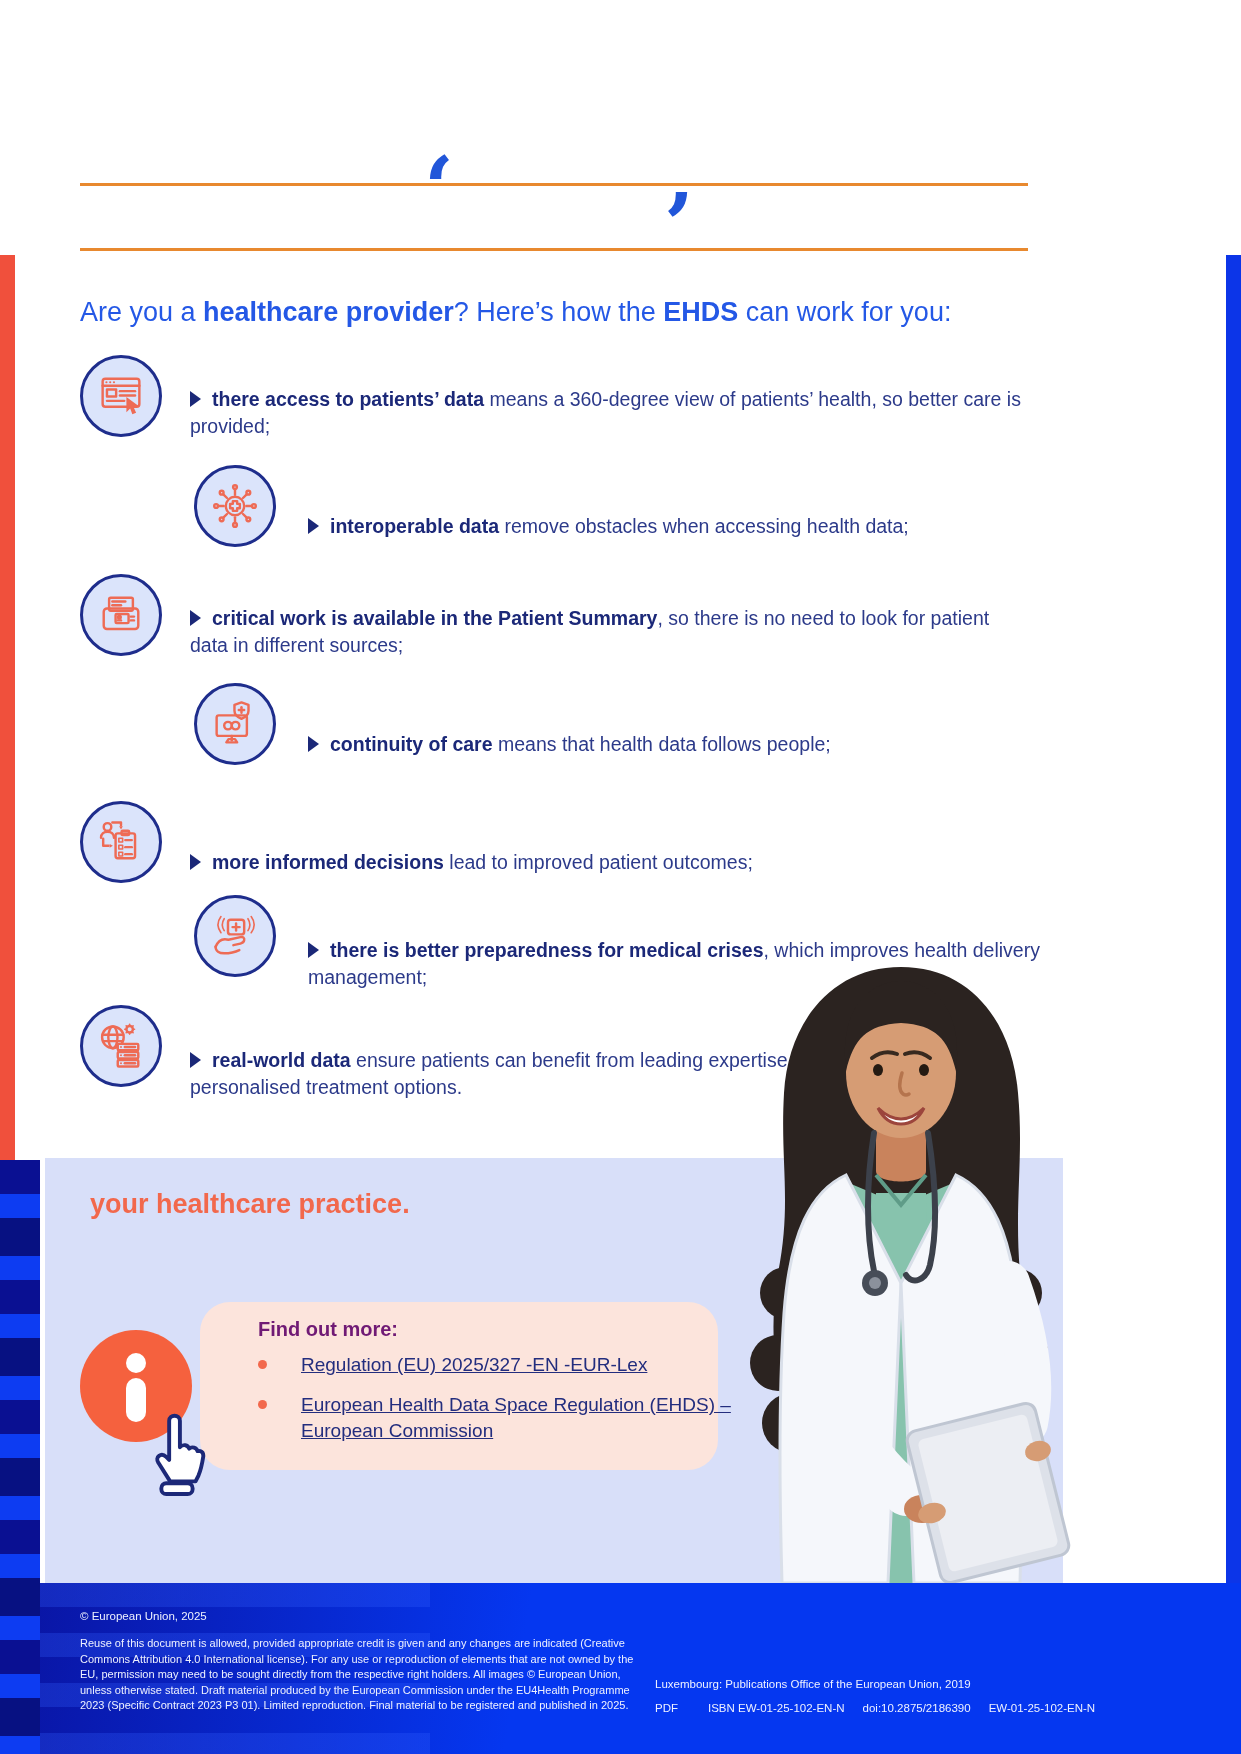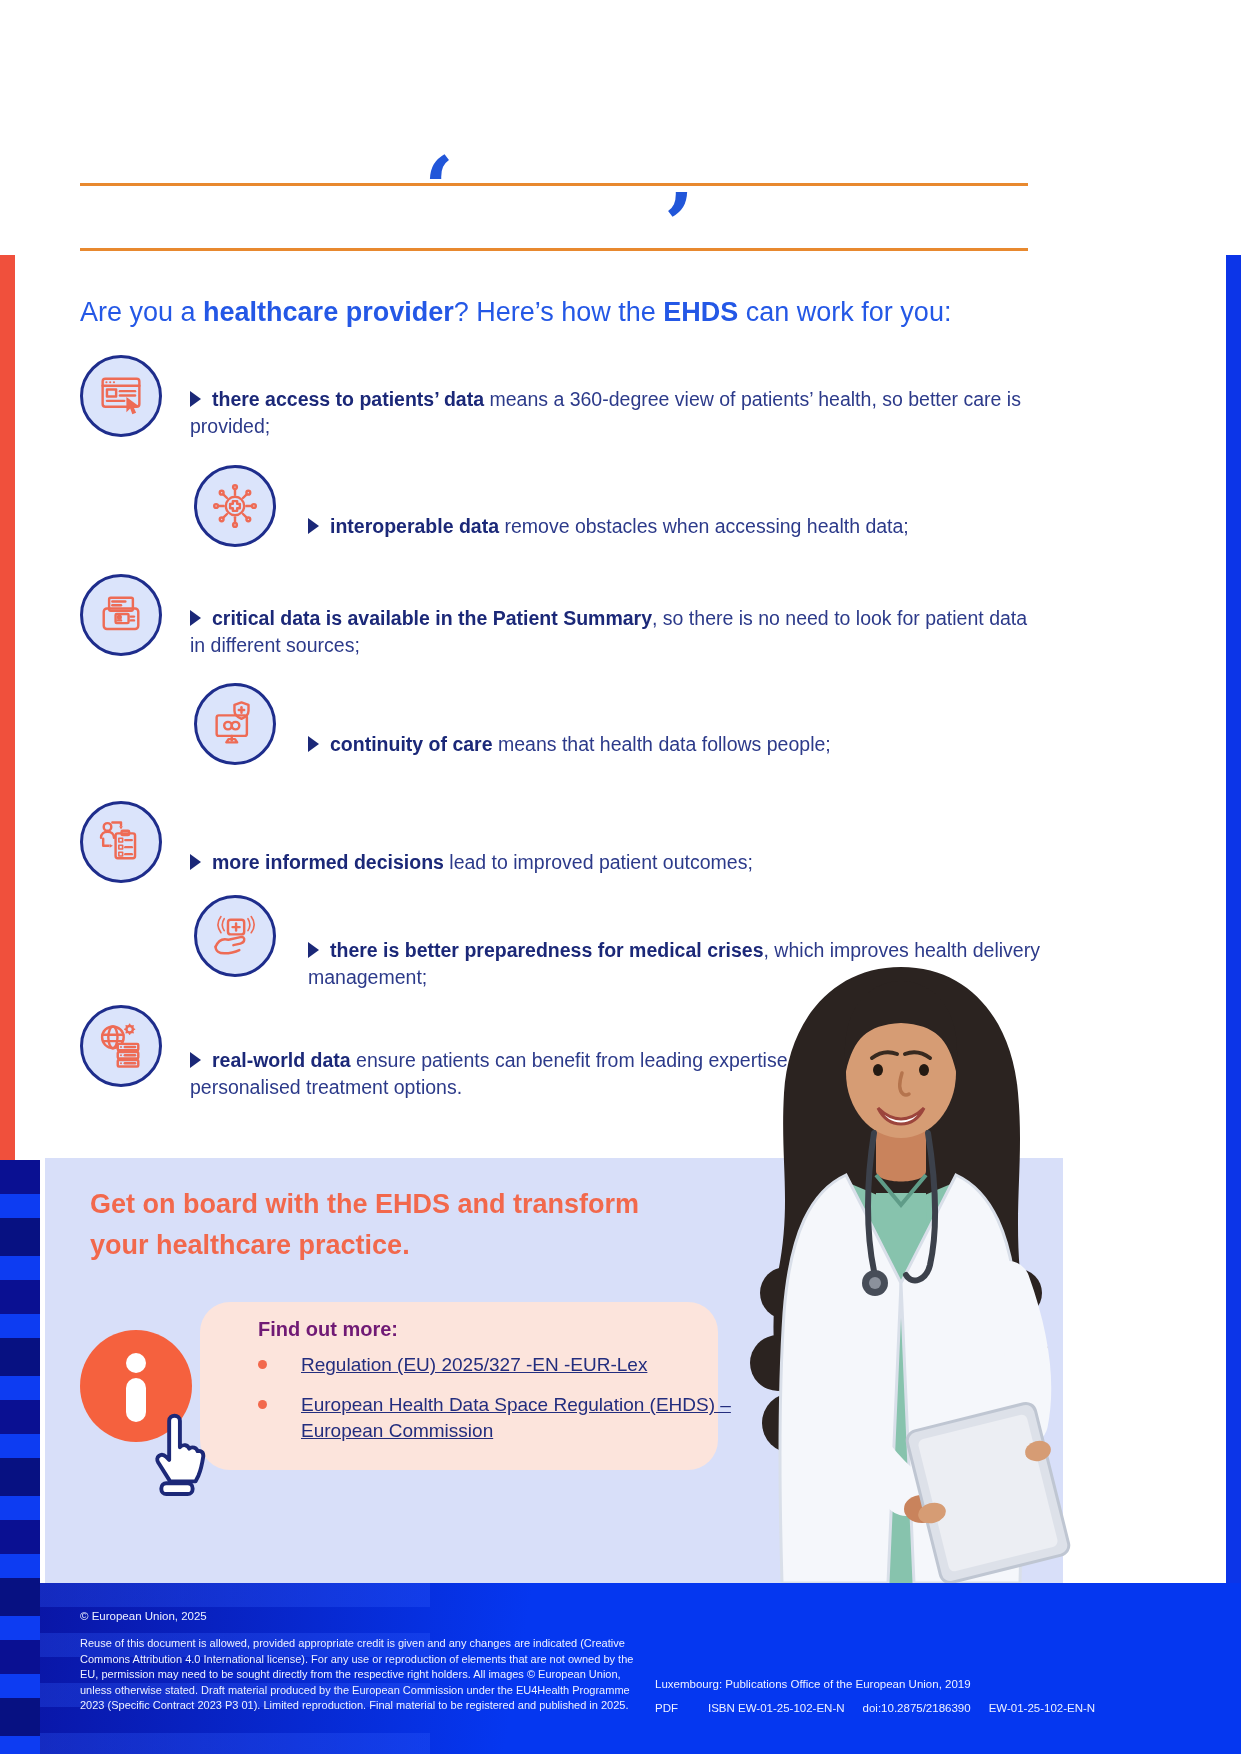--- a/index.html
+++ b/index.html
@@ -124,21 +124,21 @@
         <line x1="34" y1="25" x2="58" y2="25"></line>
         <line x1="34" y1="32" x2="50" y2="32"></line>
       <rect x="18" y="38" width="64" height="38" rx="6"></rect>
       <rect x="40" y="48" width="24" height="17" rx="2"></rect>
         <circle cx="47" cy="54" r="2.5"></circle>
       <line x1="44" y1="60" x2="50" y2="60"></line>
         <line x1="68" y1="53" x2="74" y2="53"></line>
         <line x1="68" y1="60" x2="74" y2="60"></line>
     </svg>
   </div>
-  <p class="btxt" style="left:190px;top:585px;width:840px;"><span class="arrow"></span><span class="lead">critical data is available in the Patient Summary</span><span>, so there is no need to look for patient data in different sources;</span></p>
+  <p class="btxt" style="left:190px;top:585px;width:840px;"><span class="arrow"></span><span class="lead">critical work is available in the Patient Summary</span><span>, so there is no need to look for patient data in different sources;</span></p>
 
   <div class="icon-badge" style="left:194px;top:683px;">
     <svg class="ic" viewBox="0 0 100 100">
       <path d="M62 10 l13 4.5 v11 c0 7.5 -5.5 12 -13 15 c-7.5 -3 -13 -7.5 -13 -15 v-11 z"></path>
       <line x1="57" y1="24" x2="67" y2="24"></line>
         <line x1="62" y1="19" x2="62" y2="29"></line>
       <rect x="16" y="34" width="56" height="38" rx="4"></rect>
       <circle cx="37" cy="53" r="7"></circle>
         <circle cx="51" cy="53" r="7"></circle>
       <line x1="44" y1="72" x2="44" y2="80"></line>
@@ -209,21 +209,20 @@
     </svg>
   </div>
   <p class="btxt" style="left:190px;top:1027px;width:840px;"><span class="arrow"></span><span class="lead">real-world data</span><span> ensure patients can benefit from leading expertise, clinical trials and personalised treatment options.</span></p>
 
   <div class="left-red-bar"></div>
   <div class="right-blue-bar"></div>
   <div class="stripes"></div>
 
   <div class="panel"></div>
   <div class="cta">
-    <div>Get on board with the EHDS and transform</div>
     <div>your healthcare practice.</div>
   </div>
 
   <div class="fom-card"></div>
   <div class="fom-title">Find out more:</div>
   <div class="link-list">
     <div class="link-row">
       <span class="dot"></span>
       <a class="link">Regulation (EU) 2025/327 -EN -EUR-Lex</a>
     </div>

